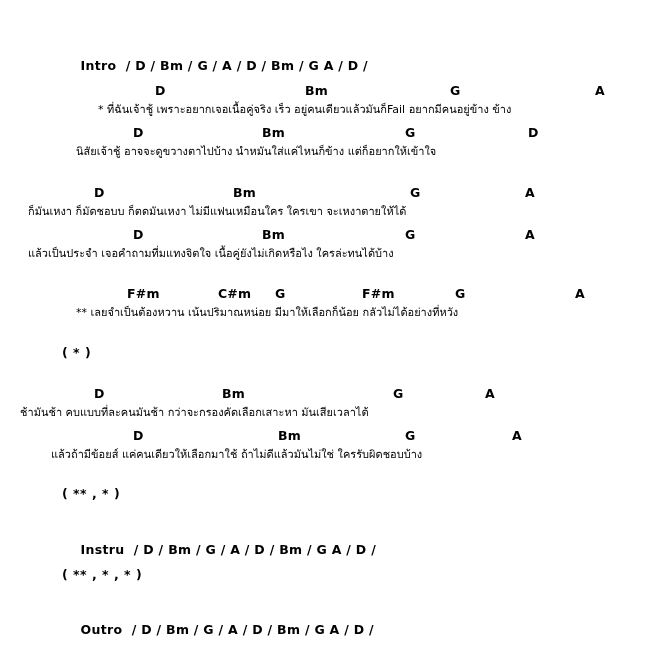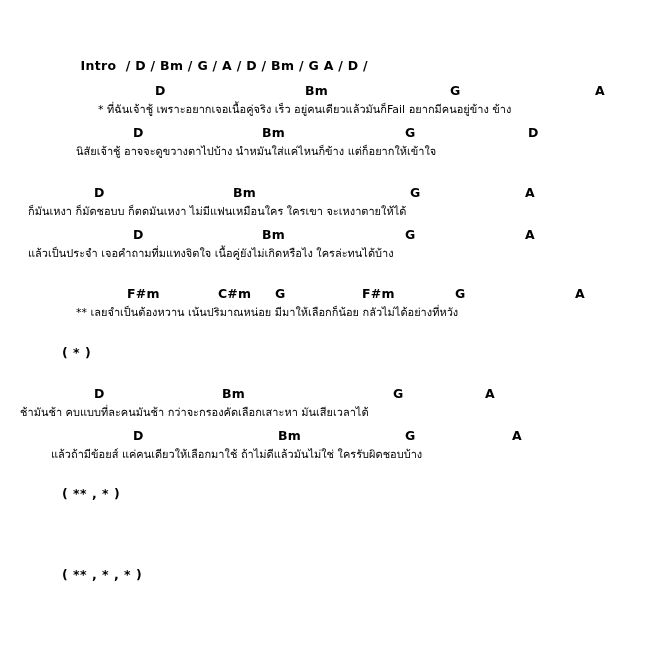--- a/index.html
+++ b/index.html
@@ -109,17 +109,23 @@
 
     <div class="block chordline" style="left:133px; top:428px;">D</div>
     <div class="block chordline" style="left:278px; top:428px;">Bm</div>
     <div class="block chordline" style="left:405px; top:428px;">G</div>
     <div class="block chordline" style="left:512px; top:428px;">A</div>
     <div class="block lyricline" style="left:28px; top:445px;margin-left:23px;">แล้วถ้ามีข้อยส์ แค่คนเดียวให้เลือกมาใช้ ถ้าไม่ดีแล้วมันไม่ใช่ ใครรับผิดชอบบ้าง</div>
   </div>
 
   <div class="block marker" style="left:62px; top:486px;">( ** , * )</div>
 
+  <div class="block section-label" style="left:62px; top:527px;">
+    <span>Instru</span><span>&nbsp;&nbsp;</span><span>/ D / Bm / G / A / D / Bm / G A / D /</span>
+  </div>
 
   <div class="block marker" style="left:62px; top:567px;">( ** , * , * )</div>
 
+  <div class="block section-label" style="left:62px; top:607px;">
+    <span>Outro</span><span>&nbsp;&nbsp;</span><span>/ D / Bm / G / A / D / Bm / G A / D /</span>
+  </div>
 
 </div>
 
 </body></html>

